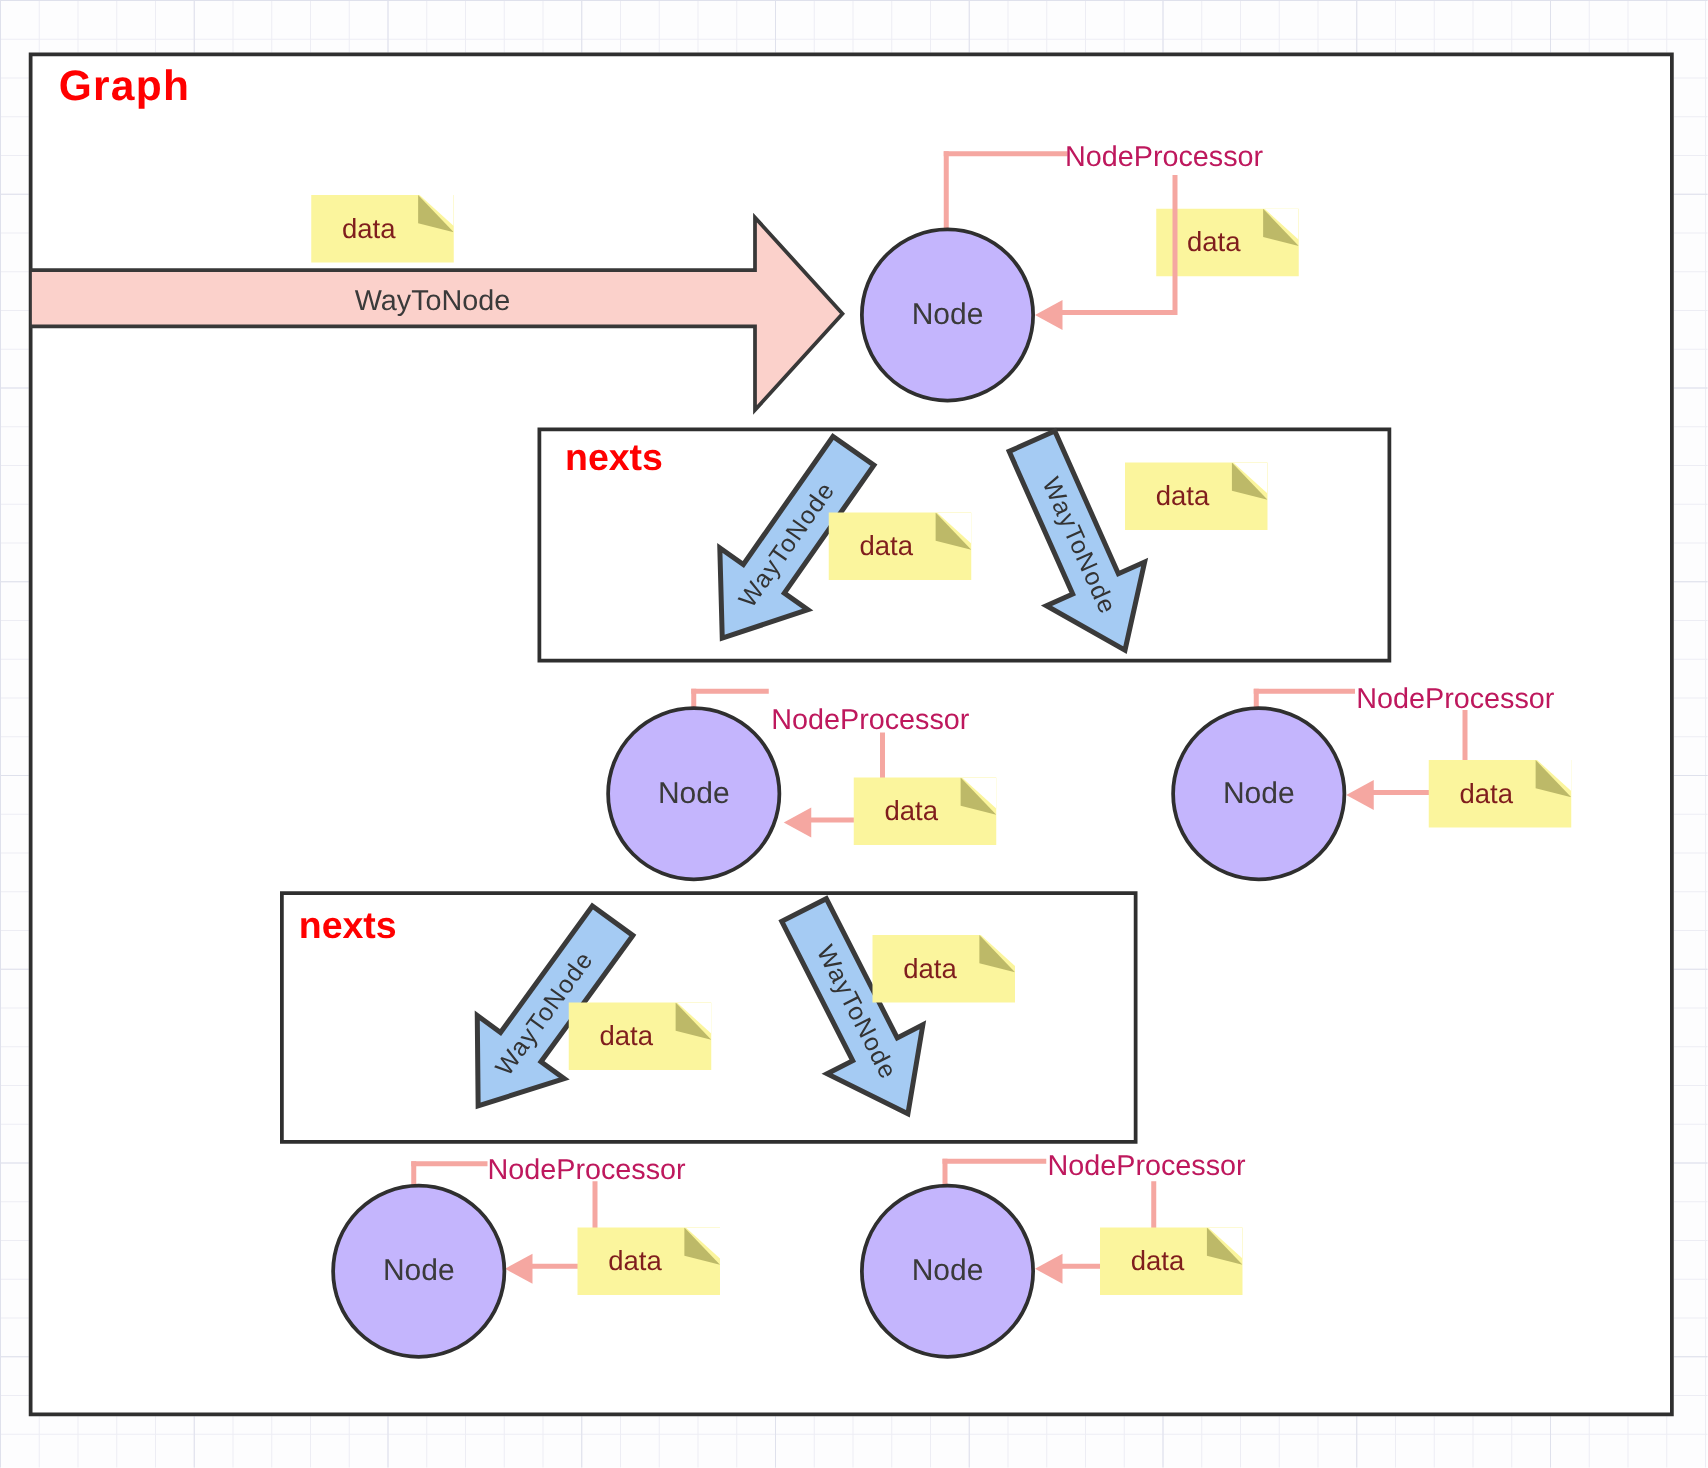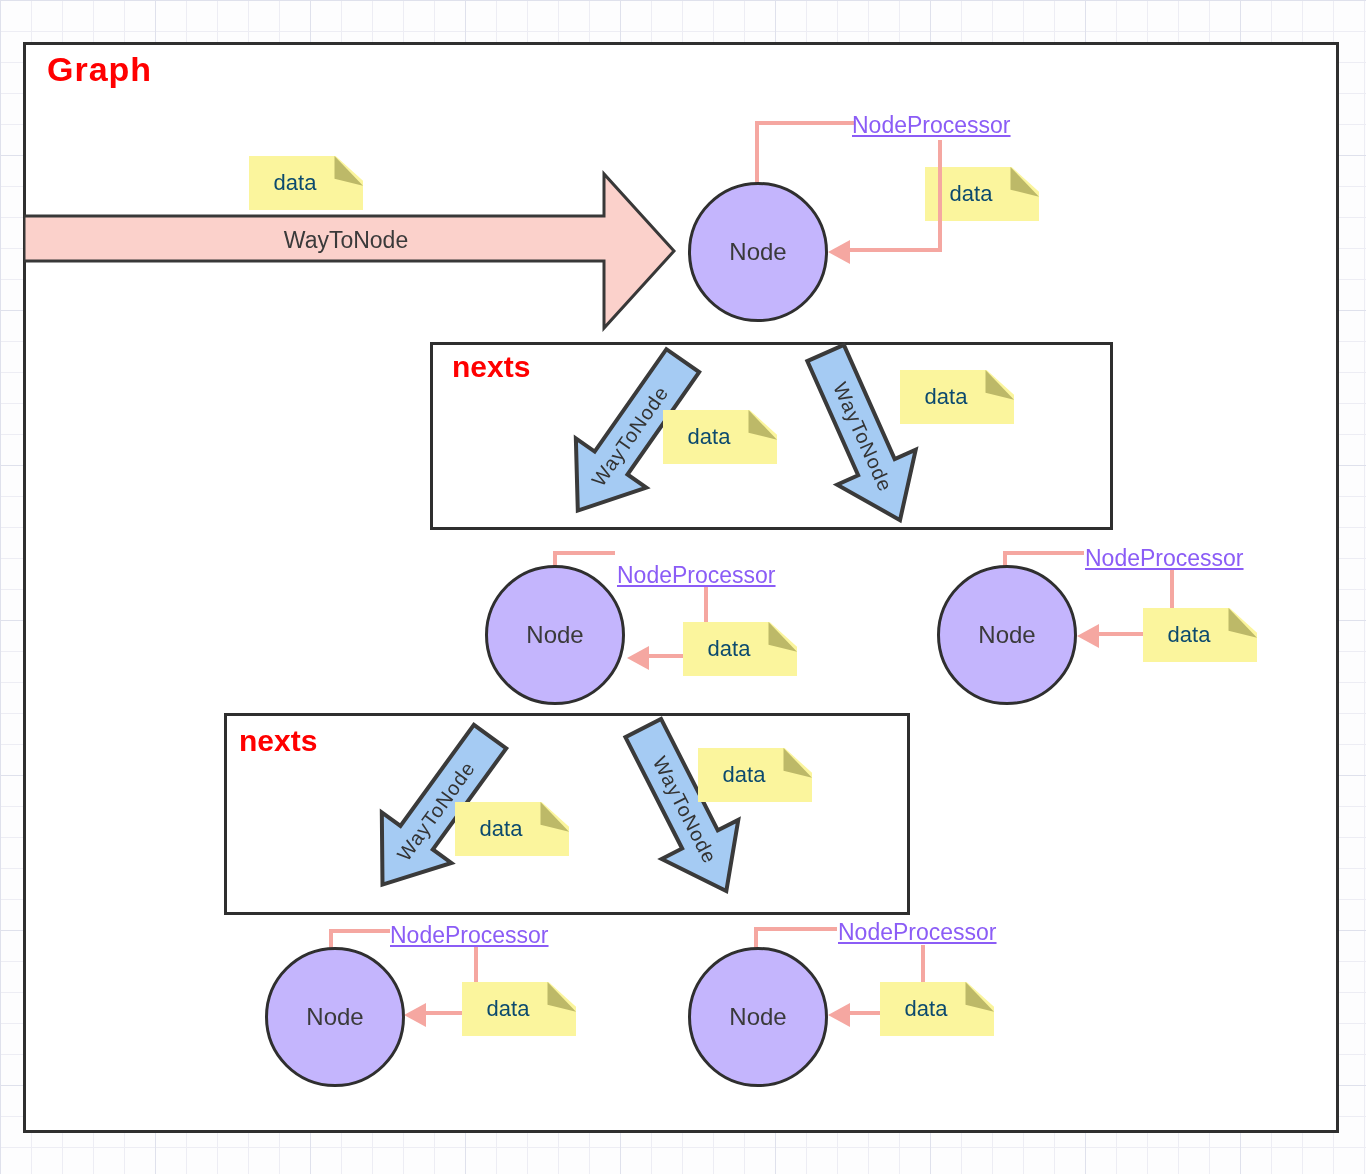--- a/index.html
+++ b/index.html
@@ -33,21 +33,21 @@
     position:absolute;z-index:10;color:#ff0000;font-size:30px;font-weight:bold;
   }
 
   .node-circle{
     position:absolute;width:140px;height:140px;border-radius:50%;
     background:#c4b5fd;border:3px solid #2f2f2f;box-sizing:border-box;
     display:flex;align-items:center;justify-content:center;z-index:50;
     color:#3a3a3a;font-size:24px;
   }
   .np-label{
-    position:absolute;z-index:55;color:#8b5cf6;font-size:23px;white-space:nowrap;text-decoration:underline;
+    position:absolute;z-index:55;color:#be185d;font-size:23px;white-space:nowrap;
   }
 
   
   .conn{position:absolute;background:#f5a7a1;z-index:30;}
   .conn.v{width:4px;}
   .conn.h{height:4px;}
   .conn.over-note{z-index:45;}
   .ah-left{
     position:absolute;width:0;height:0;z-index:32;
     border-top:12px solid transparent;border-bottom:12px solid transparent;
@@ -61,21 +61,21 @@
   }
   .note::before{ 
     content:"";position:absolute;inset:0;background:#ffffff;
     clip-path:polygon(76% 0, 100% 0, 100% 46%);
   }
   .note::after{ 
     content:"";position:absolute;inset:0;background:#bdb968;
     clip-path:polygon(75% 0, 100% 55%, 75% 42%);
   }
   .note-text{
-    position:relative;z-index:2;color:#0c4a6e;font-size:22px;
+    position:relative;z-index:2;color:#7f1d1d;font-size:22px;
     padding-right:22px;
   }
 
   
   .entry-arrow-svg{position:absolute;left:24px;top:170px;z-index:8;}
   .entry-arrow-label{
     position:absolute;left:240px;top:227px;width:212px;text-align:center;
     z-index:12;color:#3a3a3a;font-size:23px;
   }
 

